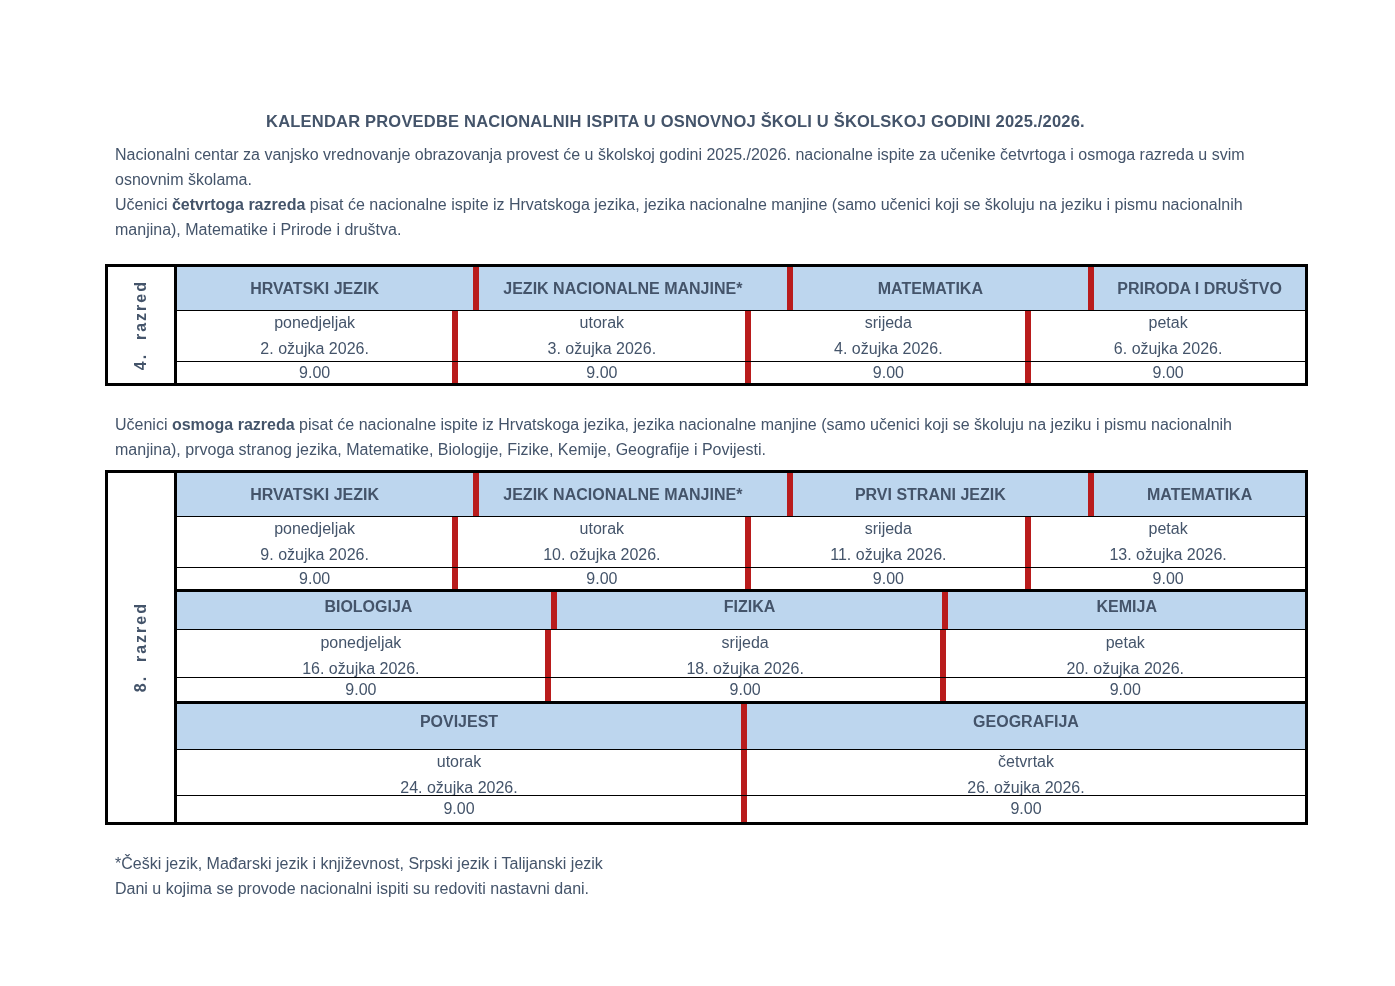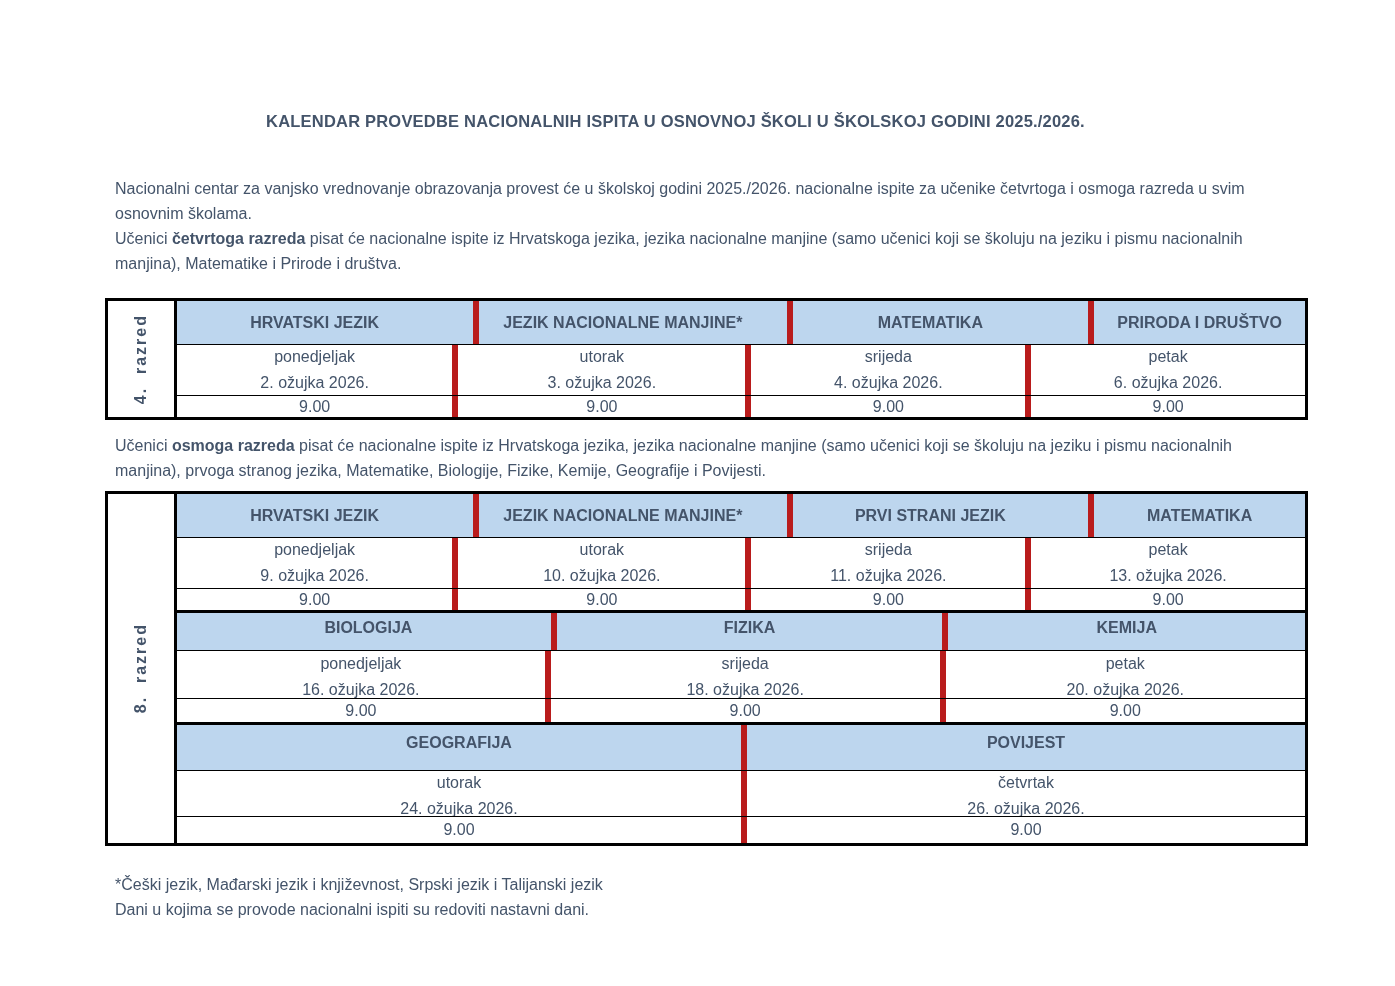--- a/index.html
+++ b/index.html
@@ -18,23 +18,23 @@
     font-weight: bold;
     letter-spacing: 0.2px;
   }
 
   .para {
     margin-left: 115px;
     width: 1172px;
     font-size: 16px;
     line-height: 25px;
   }
-  .p-intro { margin-top: 45px; }
+  .p-intro { margin-top: 11px; }
   .p-g4 { }
-  .p-g8 { margin-top: 13px; }
+  .p-g8 { margin-top: 26px; }
   .para b { font-weight: bold; }
 
   
   .cal-table {
     display: flex;
     margin-left: 105px;
     width: 1203px;
     border: 3px solid #000;
     background: #fff;
   }
@@ -226,22 +226,22 @@
         </div>
         <div class="row time-row">
           <div class="cell time-cell c3-0">9.00</div>
           <div class="cell time-cell c3-1">9.00</div>
           <div class="cell time-cell c3-2">9.00</div>
         </div>
       </div>
 
       <div class="band b3">
         <div class="row header-row">
+          <div class="cell header-cell c2-1">POVIJEST</div>
           <div class="cell header-cell c2-0">GEOGRAFIJA</div>
-          <div class="cell header-cell c2-1">POVIJEST</div>
         </div>
         <div class="row day-row">
           <div class="cell day-cell c2-0">
             <div>utorak</div>
             <div>24. ožujka 2026.</div>
           </div>
           <div class="cell day-cell c2-1">
             <div>četvrtak</div>
             <div>26. ožujka 2026.</div>
           </div>

